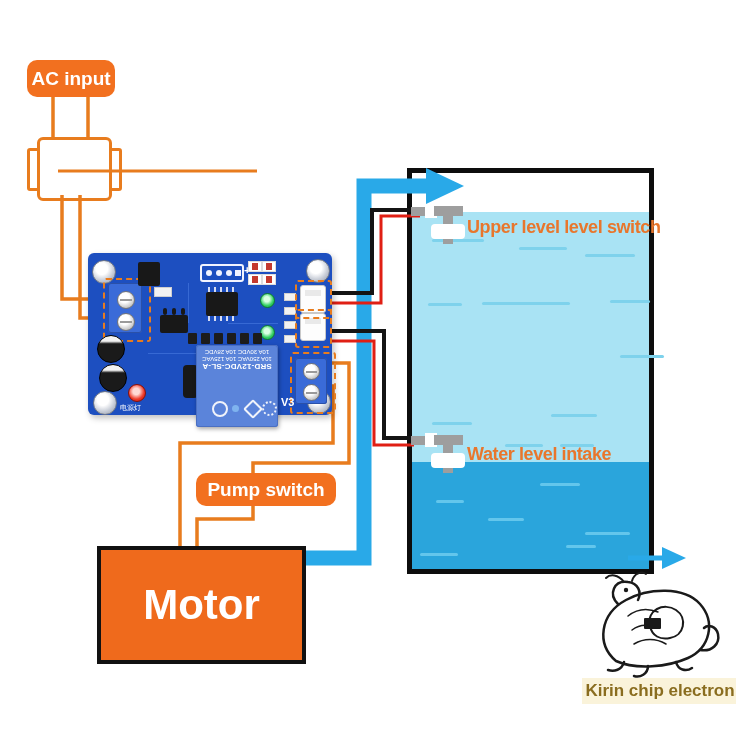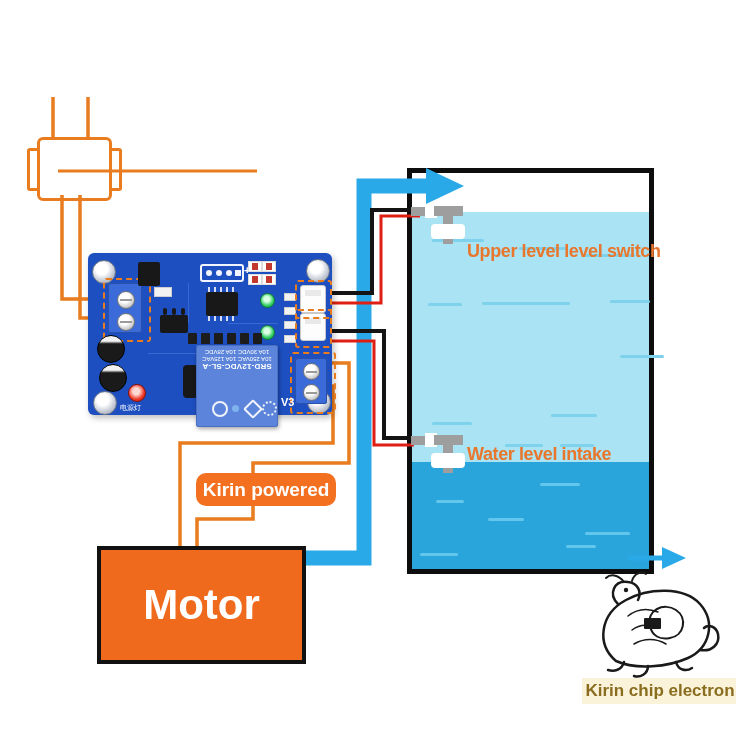--- a/index.html
+++ b/index.html
@@ -148,21 +148,21 @@
 
   <div>
     <div class="sw-gray" style="left:411px;top:436px;width:18px;height:9px;"></div>
     <div class="sw-white" style="left:425px;top:433px;width:12px;height:14px;"></div>
     <div class="sw-gray" style="left:434px;top:435px;width:29px;height:10px;"></div>
     <div class="sw-gray" style="left:443px;top:445px;width:10px;height:13px;"></div>
     <div class="sw-white" style="left:431px;top:453px;width:34px;height:15px;border-radius:4px;"></div>
     <div class="sw-gray" style="left:443px;top:468px;width:10px;height:5px;"></div>
   </div>
 
-  <div class="switch-label" style="left:467px;top:217px;margin-top:24px;">Upper level level switch</div>
+  <div class="switch-label" style="left:467px;top:217px;">Upper level level switch</div>
   <div class="switch-label" style="left:467px;top:444px;">Water level intake</div>
 
   <div class="pcb">
     <div class="hole" style="left:4px;top:7px;"></div>
     <div class="hole" style="left:218px;top:6px;"></div>
     <div class="hole" style="left:5px;top:138px;"></div>
     <div class="hole" style="left:219px;top:137px;"></div>
 
     <div class="trace" style="left:60px;top:100px;width:60px;height:1px;"></div>
     <div class="trace" style="left:100px;top:30px;width:1px;height:40px;"></div>
@@ -242,21 +242,22 @@
     <div class="dash-box" style="left:202px;top:99px;width:42px;height:58px;"></div>
 
     <div class="silk" style="left:193px;top:143px;font-size:11px;font-weight:bold;">V3</div>
 
     <div class="conn" style="left:212px;top:32px;"></div>
     <div class="conn" style="left:212px;top:60px;"></div>
     <div class="dash-box" style="left:207px;top:27px;width:33px;height:35px;"></div>
     <div class="dash-box" style="left:207px;top:56px;width:33px;height:35px;"></div>
   </div>
 
-  <div class="callout" style="left:196px;top:473px;width:140px;height:33px;font-size:19px;">Kirin powered</div>
+  <div class="callout" style="left:27px;top:60px;width:88px;height:37px;font-size:19px;">AC input</div>
+  <div class="callout" style="left:196px;top:473px;width:140px;height:33px;font-size:19px;">Pump switch</div>
 
   <div class="motor">
     <span>Motor</span>
   </div>
 
   <svg class="layer" style="left:588px;top:566px;" width="140" height="115" viewBox="0 0 140 115">
     <path class="dragon" stroke-width="2.5" d="M28,95 C8,78 12,48 38,34 C60,22 96,20 112,38 C128,56 122,82 100,92 C80,101 48,104 28,95 Z"></path>
     <path class="dragon" stroke-width="2" d="M62,60 C58,44 76,36 88,44 C100,52 96,70 82,72 C72,74 64,70 62,60 Z"></path>
     <path class="dragon" stroke-width="2.5" d="M30,38 C20,28 26,14 40,16 C50,17 54,26 50,34"></path>
     <circle cx="38" cy="24" r="2.2" fill="#1a1a1a" stroke="none"></circle>

